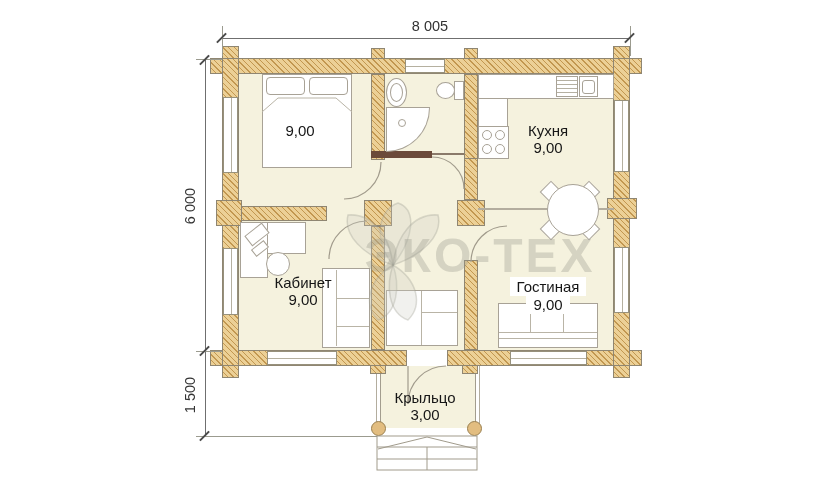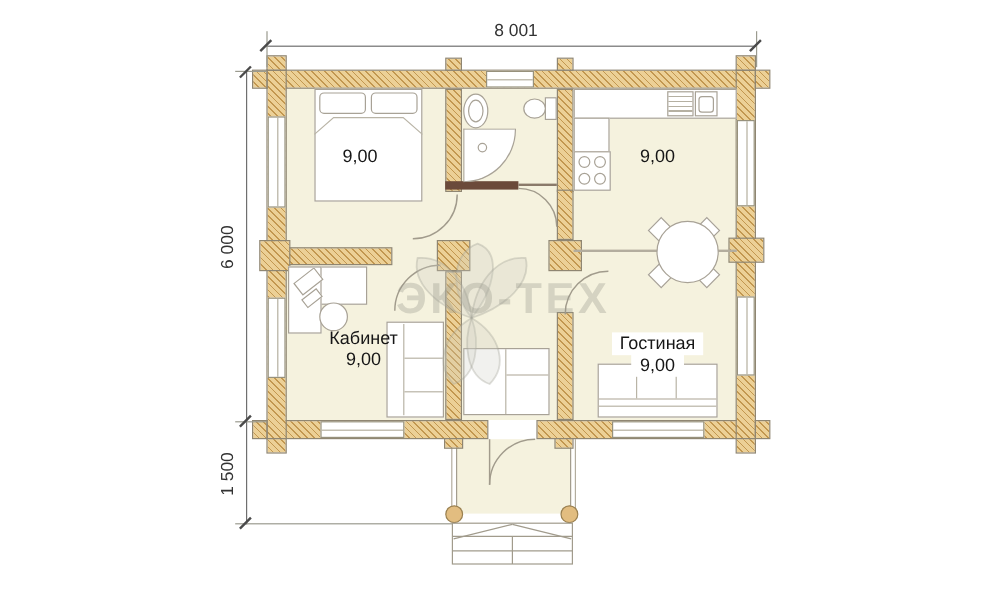--- a/index.html
+++ b/index.html
@@ -20,22 +20,22 @@
   .post{position:absolute;z-index:4;width:15px;height:15px;border-radius:50%;
         background:#e2bd80;border:1px solid #9a8050;box-sizing:border-box;}
   .label{position:absolute;z-index:6;text-align:center;color:#161616;font-size:15px;
          line-height:17px;font-weight:500;}
   .label .bg{display:inline-block;background:#ffffff;padding:1px 7px;}
   .dim-text{position:absolute;z-index:6;color:#333;font-size:14.5px;text-align:center;}
   .dimline{position:absolute;z-index:5;background:#6f6f6f;}
   .ext{position:absolute;z-index:5;background:#9b9b8f;}
   .tick{position:absolute;z-index:6;width:13px;height:2px;background:#4a4a4a;transform:rotate(-45deg);}
   #overlay{position:absolute;left:0;top:0;z-index:4;pointer-events:none;}
-  #wm-text{position:absolute;z-index:5;left:330px;top:228px;width:300px;
-           font-size:36px;font-weight:700;letter-spacing:3px;color:rgba(148,148,138,0.33);}
+  #wm-text{position:absolute;z-index:5;left:330px;top:228px;width:300px;text-align:center;
+           font-size:48px;font-weight:700;letter-spacing:3px;color:rgba(148,148,138,0.33);}
   #wm-leaf{position:absolute;z-index:5;left:318px;top:195px;pointer-events:none;}
 </style>
 </head>
 <body>
 
 <div id="canvas">
 
   <div class="floor" style="left:238px;top:74px;width:376px;height:276px;"></div>
   <div class="floor" style="left:380px;top:366px;width:96px;height:62px;border-left:1px solid #a39d8e;border-right:1px solid #a39d8e;box-sizing:border-box;z-index:2;"></div>
   <div class="thinline" style="left:376px;top:366px;width:1px;height:62px;"></div>
@@ -161,37 +161,42 @@
       <path d="M75 70 C50 85 45 110 60 125 C80 118 82 90 75 70 Z"></path>
       <path d="M75 70 C100 85 105 110 90 125 C70 118 68 90 75 70 Z"></path>
     </g>
   </svg>
   <div id="wm-text">ЭКО-ТЕХ</div>
 
   <div class="label" style="left:240px;top:122px;width:120px;">
     <div>9,00</div>
   </div>
   <div class="label" style="left:488px;top:122px;width:120px;">
+    <div>Кухня</div>
     <div>9,00</div>
   </div>
   <div class="label" style="left:243px;top:274px;width:120px;">
     <div>Кабинет</div>
     <div>9,00</div>
   </div>
   <div class="label" style="left:488px;top:261px;width:120px;margin-top:16px;">
     <div class="bg">Гостиная</div><br>
     <div class="bg" style="margin-top:-3px;">9,00</div>
+  </div>
+  <div class="label" style="left:365px;top:389px;width:120px;">
+    <div>Крыльцо</div>
+    <div>3,00</div>
   </div>
 
   <div class="dimline" style="left:222px;top:38px;width:408px;height:1px;"></div>
   <div class="ext" style="left:222px;top:26px;width:1px;height:30px;"></div>
   <div class="ext" style="left:630px;top:26px;width:1px;height:30px;"></div>
   <div class="tick" style="left:215px;top:37px;"></div>
   <div class="tick" style="left:623px;top:37px;"></div>
-  <div class="dim-text" style="left:380px;top:18px;width:100px;">8 001</div>
+  <div class="dim-text" style="left:380px;top:18px;width:100px;">8 005</div>
 
   <div class="dimline" style="left:205px;top:60px;width:1px;height:377px;"></div>
   <div class="ext" style="left:196px;top:59px;width:26px;height:1px;"></div>
   <div class="ext" style="left:196px;top:351px;width:26px;height:1px;"></div>
   <div class="ext" style="left:196px;top:436px;width:181px;height:1px;"></div>
   <div class="tick" style="left:198px;top:59px;"></div>
   <div class="tick" style="left:198px;top:350px;"></div>
   <div class="tick" style="left:198px;top:435px;"></div>
   <div class="dim-text" style="left:155px;top:198px;width:70px;transform:rotate(-90deg);">6 000</div>
   <div class="dim-text" style="left:155px;top:387px;width:70px;transform:rotate(-90deg);">1 500</div>

